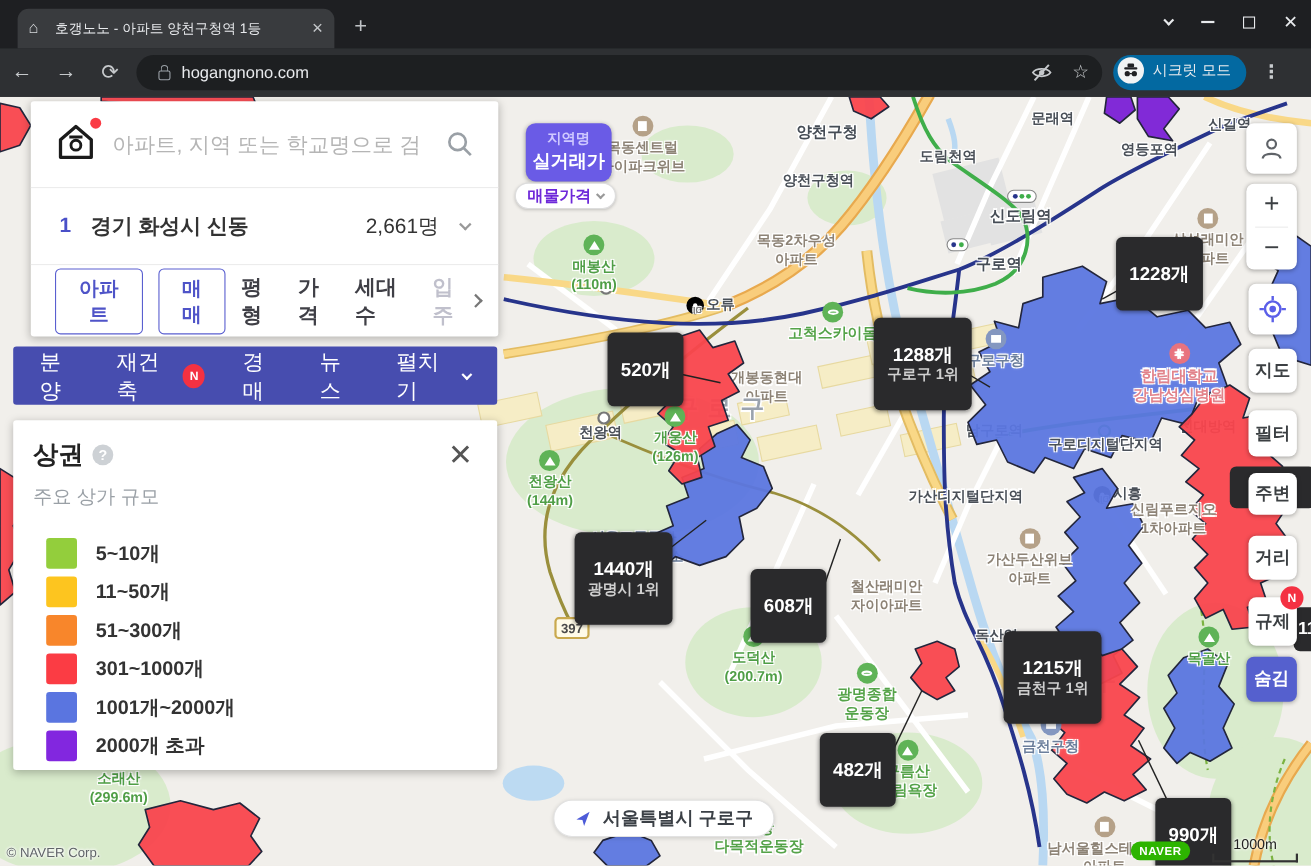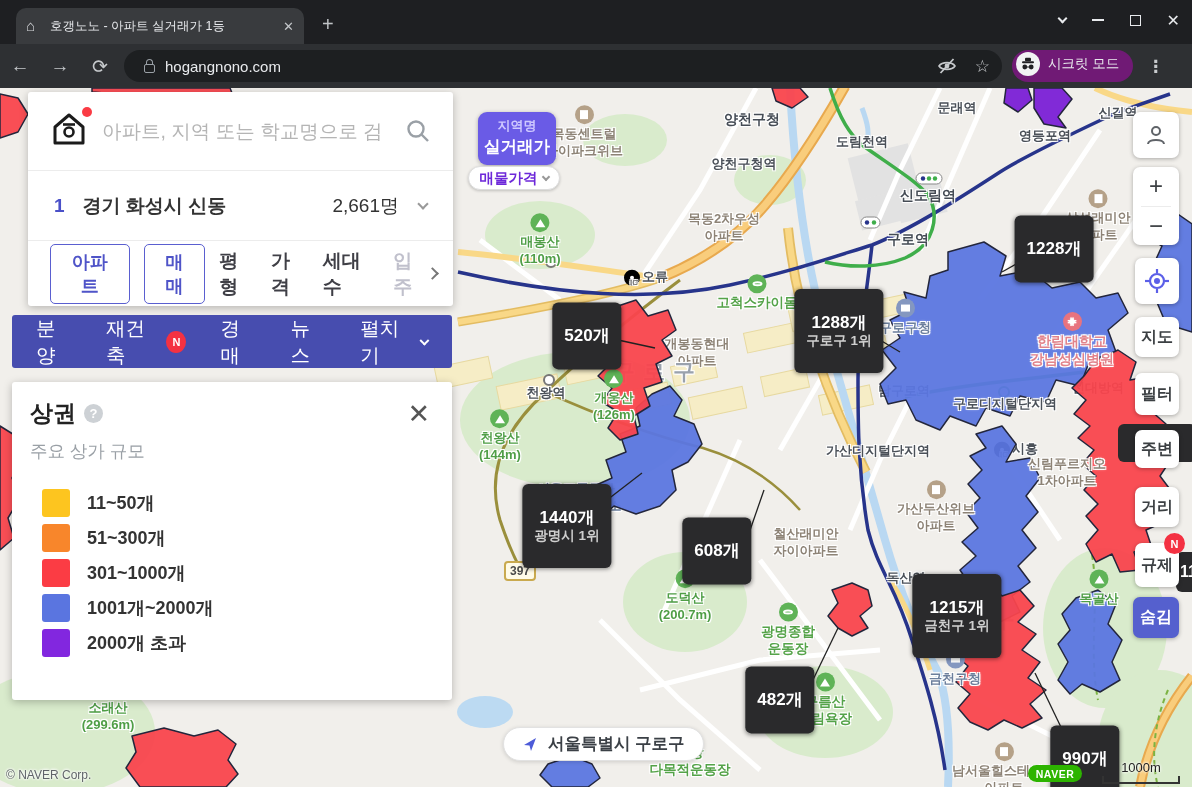--- a/index.html
+++ b/index.html
@@ -18,21 +18,21 @@
   #wctrl .mini{width:12px;border-top:2px solid #e8eaed;display:inline-block;}
   #wctrl .maxi{width:11px;height:11px;border:1.8px solid #e8eaed;display:inline-block;}
   #wctrl .clos{font-size:16px;}
   #toolbar{position:absolute;left:0;top:44px;width:1192px;height:44px;background:#2e3033;display:flex;align-items:center;}
   .tbico{color:#c6c9cc;font-size:19px;width:40px;text-align:center;}
   #omni{width:878px;height:32px;background:#1d1f21;border-radius:16px;display:flex;align-items:center;padding:0 12px;margin-left:4px;}
   #omni .lock{width:11px;height:9px;border:1.6px solid #9aa0a6;border-radius:2px;position:relative;margin:4px 10px 0 8px;}
   #omni .lock:before{content:"";position:absolute;left:1px;top:-6px;width:5px;height:5px;border:1.6px solid #9aa0a6;border-bottom:none;border-radius:4px 4px 0 0;}
   #omni .url{color:#e8eaed;font-size:15px;flex:1;}
   #omni .star{color:#c6c9cc;font-size:17px;margin-left:18px;}
-  #incog{height:32px;background:#701a75;border-radius:16px;display:flex;align-items:center;gap:8px;
+  #incog{height:32px;background:#0369a1;border-radius:16px;display:flex;align-items:center;gap:8px;
     padding:0 14px 4px 4px;margin-left:10px;color:#e8eaed;font-size:13.5px;}
   #incog .cir{width:24px;height:24px;border-radius:50%;background:#f1f3f4;display:flex;align-items:center;justify-content:center;}
   #dots{color:#c8cbce;font-size:17px;letter-spacing:0;margin-left:14px;font-weight:700;}
   
   #map{position:absolute;left:0;top:88px;width:1192px;height:699px;overflow:hidden;background:#f1efeb;}
   #map svg{position:absolute;left:0;top:0;}
   #labels-under,#labels-main,#badges{position:absolute;left:0;top:0;width:100%;height:100%;pointer-events:none;}
   #labels-under{z-index:2;} #svgpoly{z-index:3;} #labels-main{z-index:4;} #badges{z-index:5;}
   .mlabel{position:absolute;transform:translate(-50%,-50%);display:flex;flex-direction:column;align-items:center;gap:1px;
     text-align:center;font-size:13px;line-height:1.22;white-space:nowrap;font-weight:600;color:#4a5058;
@@ -121,21 +121,21 @@
   .lrow{display:flex;align-items:center;height:35px;gap:17px;padding-left:12px;}
   .lrow .sw{width:28px;height:28px;border-radius:3px;}
   .lrow .lb{font-size:18px;color:#333;font-weight:600;}
 </style>
 </head>
 <body>
 
 <div id="chrome">
   <div id="tab">
     <span class="fav">⌂</span>
-    <span class="ttl">호갱노노 - 아파트 실거래가 1등</span>
+    <span class="ttl">호갱노노 - 아파트 양천구청역 1등</span>
     <span class="x">✕</span>
   </div>
   <span id="newtab">+</span>
   <div id="wctrl">
     <span class="chev" style="margin-top:-3px;"></span>
     <span class="mini"></span>
     <span class="maxi"></span>
     <span class="clos">✕</span>
   </div>
   <div id="toolbar">
@@ -625,20 +625,24 @@
 
 <div id="legendpanel">
   <div class="hd">
     <span class="ttl">상권</span>
     <span class="help">?</span>
     <span class="close">✕</span>
   </div>
   <div class="sub">주요 상가 규모</div>
   <div id="legend-rows">
       <div class="lrow">
+        <span class="sw" style="background: rgb(147, 206, 60);"></span>
+        <span class="lb">5~10개</span>
+      </div>
+      <div class="lrow">
         <span class="sw" style="background: rgb(253, 197, 31);"></span>
         <span class="lb">11~50개</span>
       </div>
       <div class="lrow">
         <span class="sw" style="background: rgb(248, 134, 43);"></span>
         <span class="lb">51~300개</span>
       </div>
       <div class="lrow">
         <span class="sw" style="background: rgb(251, 60, 68);"></span>
         <span class="lb">301~1000개</span>

